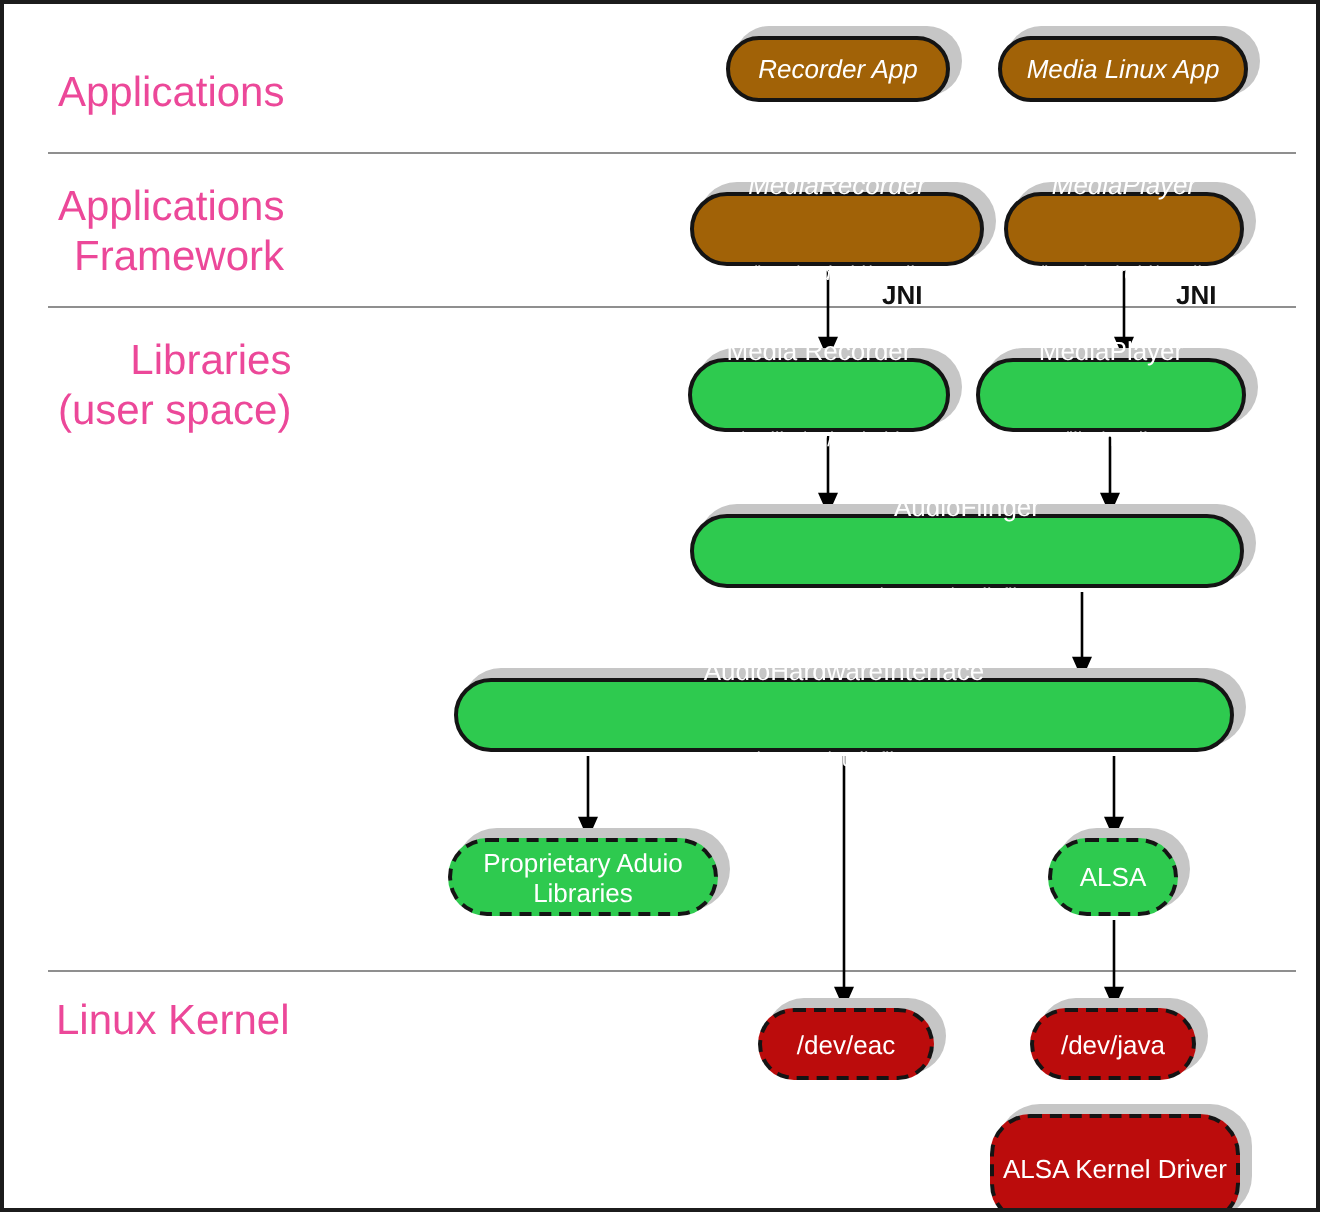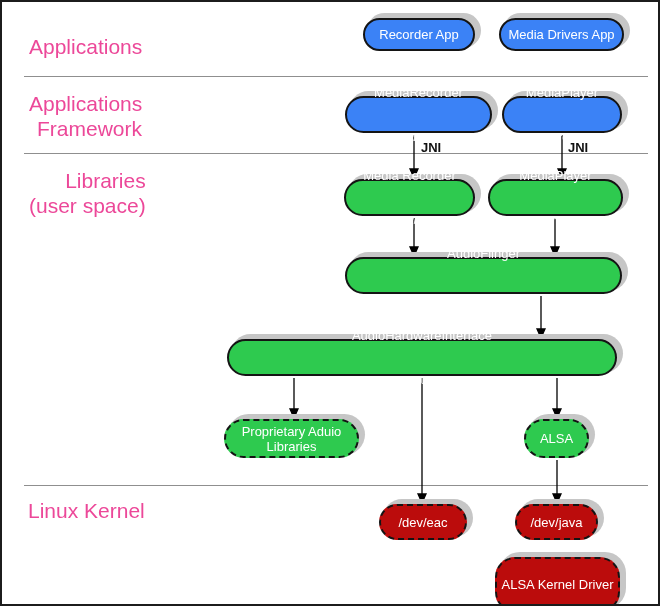--- a/index.html
+++ b/index.html
@@ -29,29 +29,30 @@
   .pill{
     position:absolute;
     display:flex;flex-direction:column;align-items:center;justify-content:center;
     box-sizing:border-box;
     border:2px solid #141414;
     border-radius:20px;
     color:#fff;text-align:center;
     box-shadow:5px -4px 0 1px #c6c6c6;
   }
   .pill.dashed{border-style:dashed;}
-  .blue{background:#3b82f6;}
+  .blue{background:#a16207;font-style:italic;}
   .green{background:#2eca4f;}
   .red{background:#bb0c0c;}
   .pill-title{font-size:13px;line-height:15px;}
   .pill-sub{font-size:10px;line-height:12px;margin-top:32px;}
   .edge-label{
     position:absolute;
     font-size:13px;font-weight:700;color:#111;
     line-height:14px;
+    margin-left:20px;
   }
   svg.connectors{position:absolute;left:0;top:0;pointer-events:none;}
 </style>
 </head>
 <body>
 
 <div class="canvas">
 
   <div class="divider" style="top:74px"></div>
   <div class="divider" style="top:151px"></div>
@@ -104,21 +105,21 @@
     </g>
   </svg>
 
   <div class="edge-label" style="left:419px;top:139px">JNI</div>
   <div class="edge-label" style="left:566px;top:139px">JNI</div>
 
   <div class="pill blue" style="left:361px;top:16px;width:112px;height:33px">
     <span class="pill-title">Recorder App</span>
   </div>
   <div class="pill blue" style="left:497px;top:16px;width:125px;height:33px">
-    <span class="pill-title">Media Drivers App</span>
+    <span class="pill-title">Media Linux App</span>
   </div>
 
   <div class="pill blue" style="left:343px;top:94px;width:147px;height:37px">
     <span class="pill-title">MediaRecorder</span>
     <span class="pill-sub">/java/android/media</span>
   </div>
   <div class="pill blue" style="left:500px;top:94px;width:120px;height:37px">
     <span class="pill-title">MediaPlayer</span>
     <span class="pill-sub">/java/android/media</span>
   </div>

